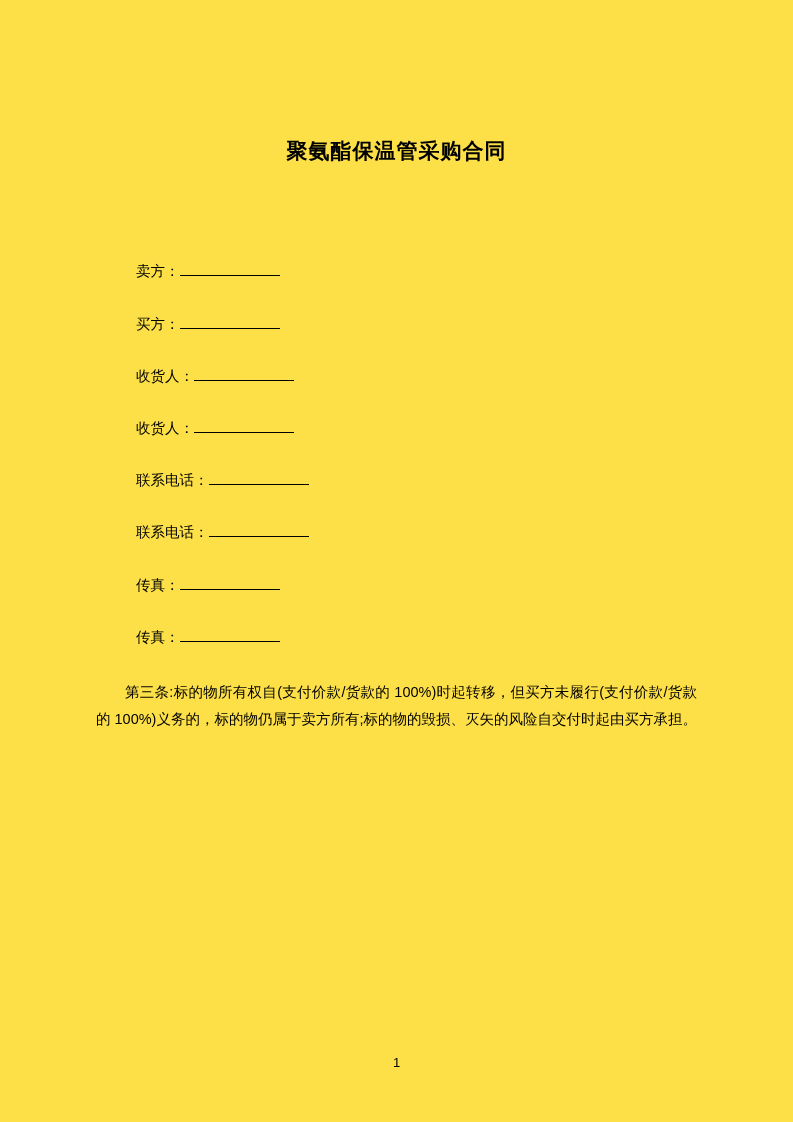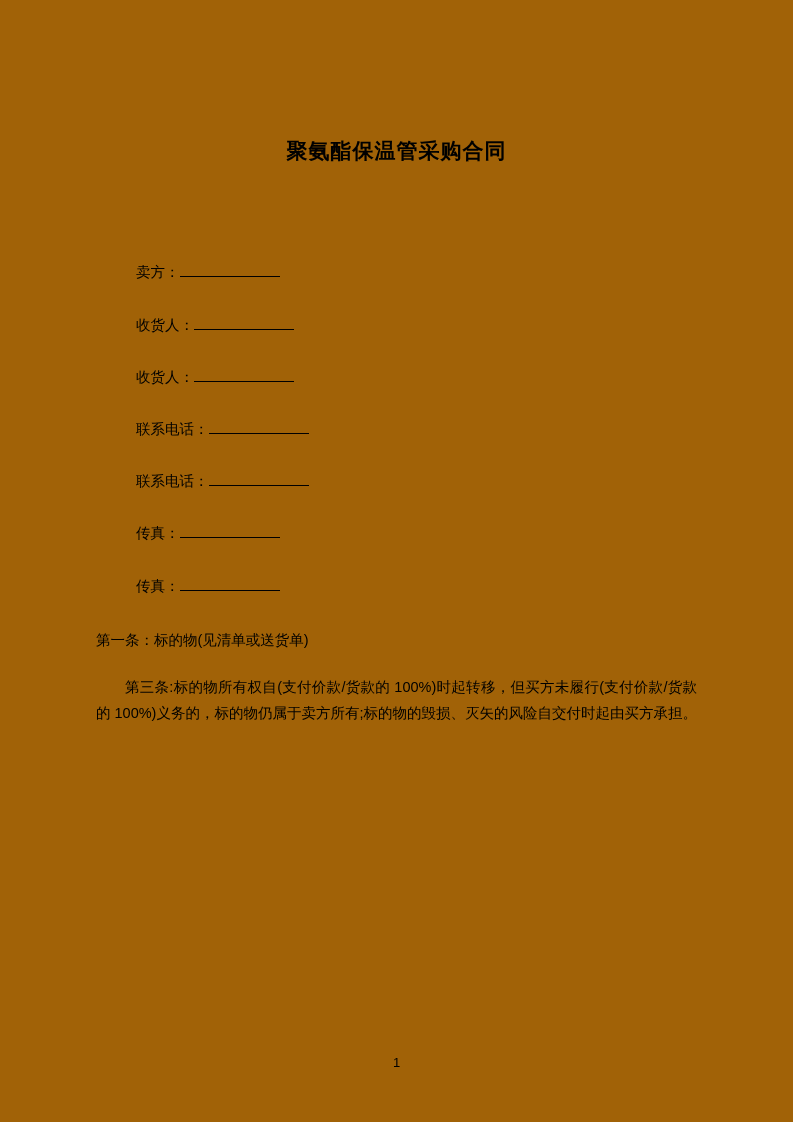--- a/index.html
+++ b/index.html
@@ -9,40 +9,41 @@
   }
   body {
     font-family: "Liberation Sans", "DejaVu Sans", sans-serif;
     color: #000000;
   }
   .page {
     position: relative;
     width: 793px;
     height: 1122px;
     margin: 0 auto;
-    background: #a16207;
+    background: #fde047;
     box-sizing: border-box;
     overflow: hidden;
   }
   .content {
     position: absolute;
     left: 96px;
     right: 96px;
     top: 0;
   }
   .doc-title {
     text-align: center;
     font-size: 21px;
     font-weight: bold;
     letter-spacing: 1px;
     margin-top: 136px;
     line-height: 1.4;
   }
   .party-block {
     margin-top: 96px;
+    font-family: Liberation Mono, monospace;
   }
   .party-line {
     font-size: 14.5px;
     line-height: 1.6;
     margin-bottom: 29px;
     padding-left: 40px;
     white-space: nowrap;
   }
   .blank {
     display: inline-block;
@@ -86,40 +87,42 @@
 <div class="page">
   <div class="content">
 
     <div class="doc-title">聚氨酯保温管采购合同</div>
 
     <div class="party-block">
       <div class="party-line">
         <span>卖方：</span><span class="blank blank-md"></span>
       </div>
       <div class="party-line">
+        <span>买方：</span><span class="blank blank-md"></span>
+      </div>
+      <div class="party-line">
         <span>收货人：</span><span class="blank blank-md"></span>
       </div>
       <div class="party-line">
         <span>收货人：</span><span class="blank blank-md"></span>
       </div>
       <div class="party-line">
         <span>联系电话：</span><span class="blank blank-md"></span>
       </div>
       <div class="party-line">
         <span>联系电话：</span><span class="blank blank-md"></span>
       </div>
       <div class="party-line">
         <span>传真：</span><span class="blank blank-md"></span>
       </div>
       <div class="party-line">
         <span>传真：</span><span class="blank blank-md"></span>
       </div>
     </div>
 
     <div class="clauses">
-      <div class="clause flush">第一条：标的物(见清单或送货单)</div>
       <div class="clause indent">第三条:标的物所有权自(支付价款/货款的  100%)时起转移，但买方未履行(支付价款/货款的 100%)义务的，标的物仍属于卖方所有;标的物的毁损、灭矢的风险自交付时起由买方承担。</div>
     </div>
 
   </div>
 
   <div class="page-number">1</div>
 </div>
 
 </body></html>

